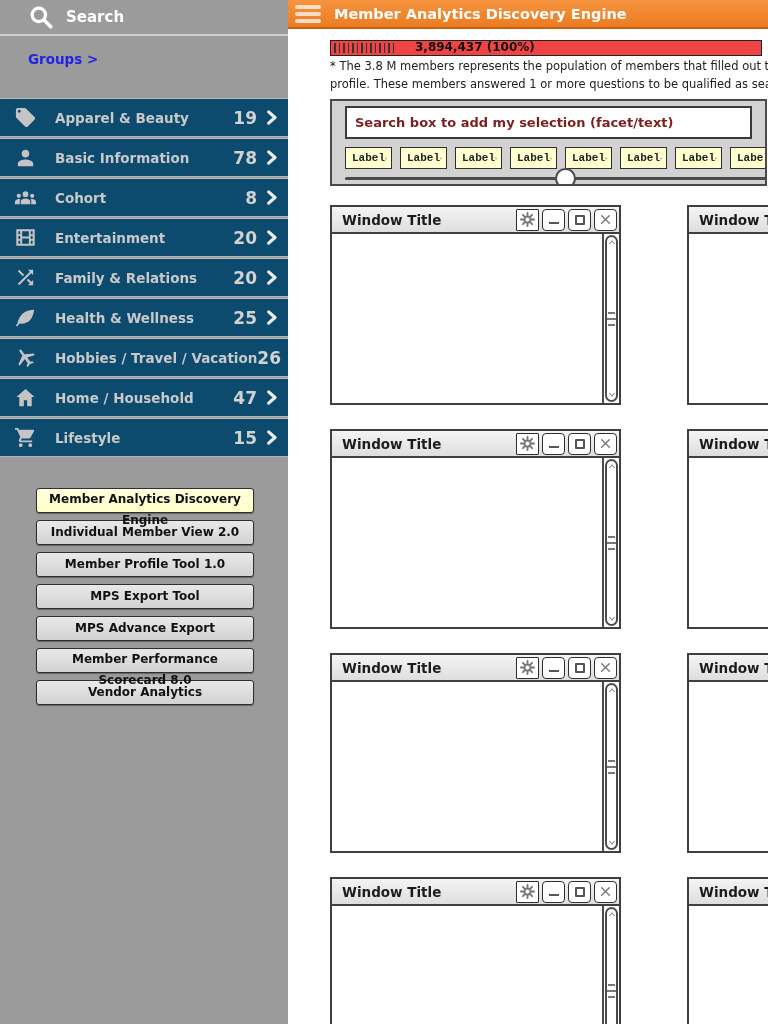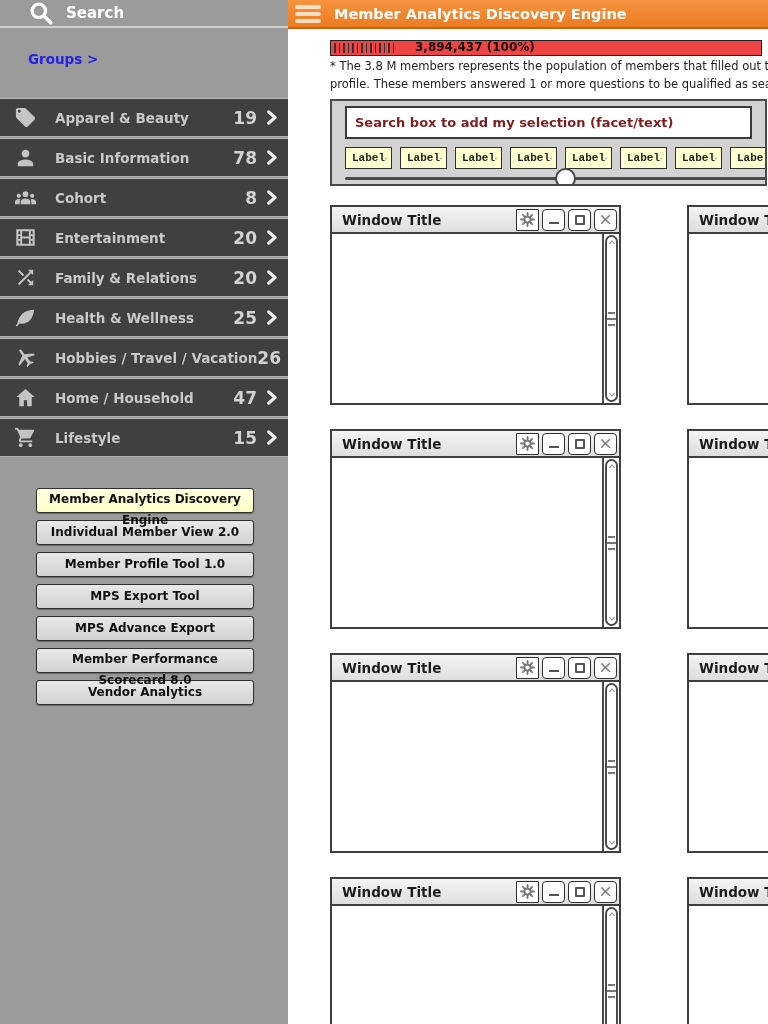--- a/index.html
+++ b/index.html
@@ -2,28 +2,28 @@
 <html><head>
 <meta charset="utf-8">
 <style>
   * { margin:0; padding:0; box-sizing:border-box; }
   html,body { width:768px; height:1024px; overflow:hidden; background:#fff;
               font-family:"DejaVu Sans", sans-serif; }
 
   
   .sidebar { position:absolute; left:0; top:0; width:288px; height:1024px;
              background:#9b9b9b; overflow:hidden; }
-  .side-search { height:28px; display:flex; align-items:center; gap:12px;
+  .side-search { height:36px; display:flex; align-items:center; gap:12px;
                  padding:0 16px 0 28px; border-bottom:2px solid #cfcfcf; }
   .side-search .mag { width:26px; height:26px; color:#fff; }
   .side-search .lbl { color:#fff; font-weight:bold; font-size:15px; }
   .groups-link { position:absolute; left:28px; top:51px; color:#2323e6;
                  font-weight:bold; font-size:13.5px; }
   .cat-list { position:absolute; left:0; top:99px; width:288px; }
-  .cat-row { height:37px; margin-bottom:3px; background:#404040;
+  .cat-row { height:37px; margin-bottom:3px; background:#0c4a6e;
              box-shadow:0 -1px 0 #b9b9b9, 0 1px 0 #b2b2b2;
              display:flex; align-items:center; padding:0 8px 0 14px;
              color:#c9c9c9; }
   .cat-row .cicon { width:23px; height:23px; color:#c4c4c4; flex:0 0 auto; }
   .cat-row .clabel { font-weight:bold; font-size:13.5px; margin-left:18px;
                      flex:1 1 auto; white-space:nowrap; }
   .cat-row .ccount { font-weight:bold; font-size:17px; color:#d2d2d2; margin-right:6px; }
   .cat-row .chev { width:17px; height:17px; color:#ececec; }
 
   .tool-list { position:absolute; left:36px; top:488px; width:218px; }

